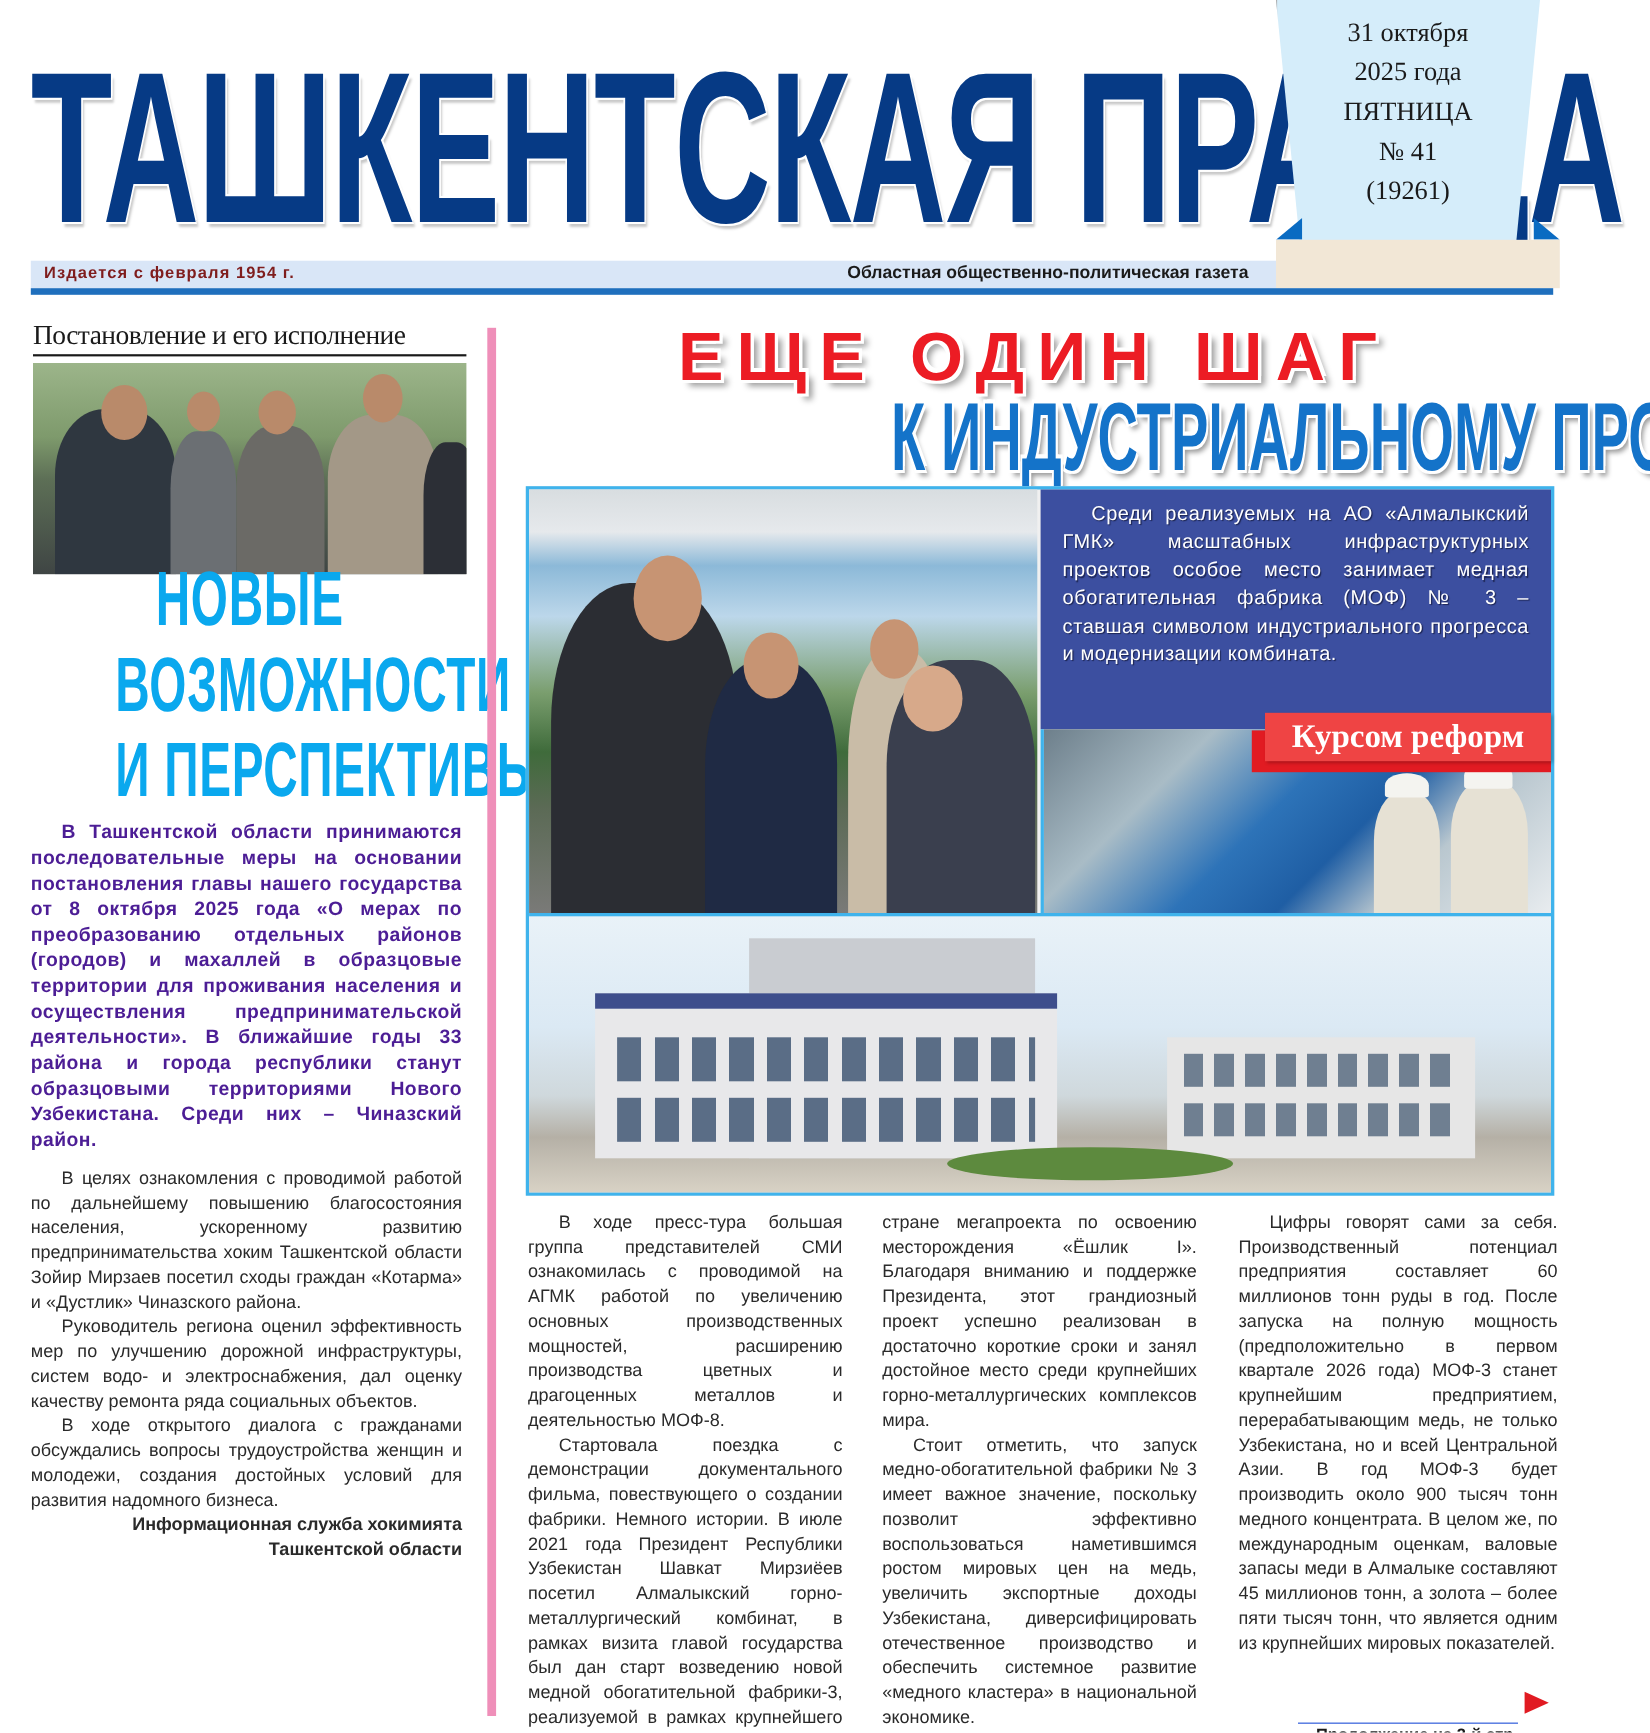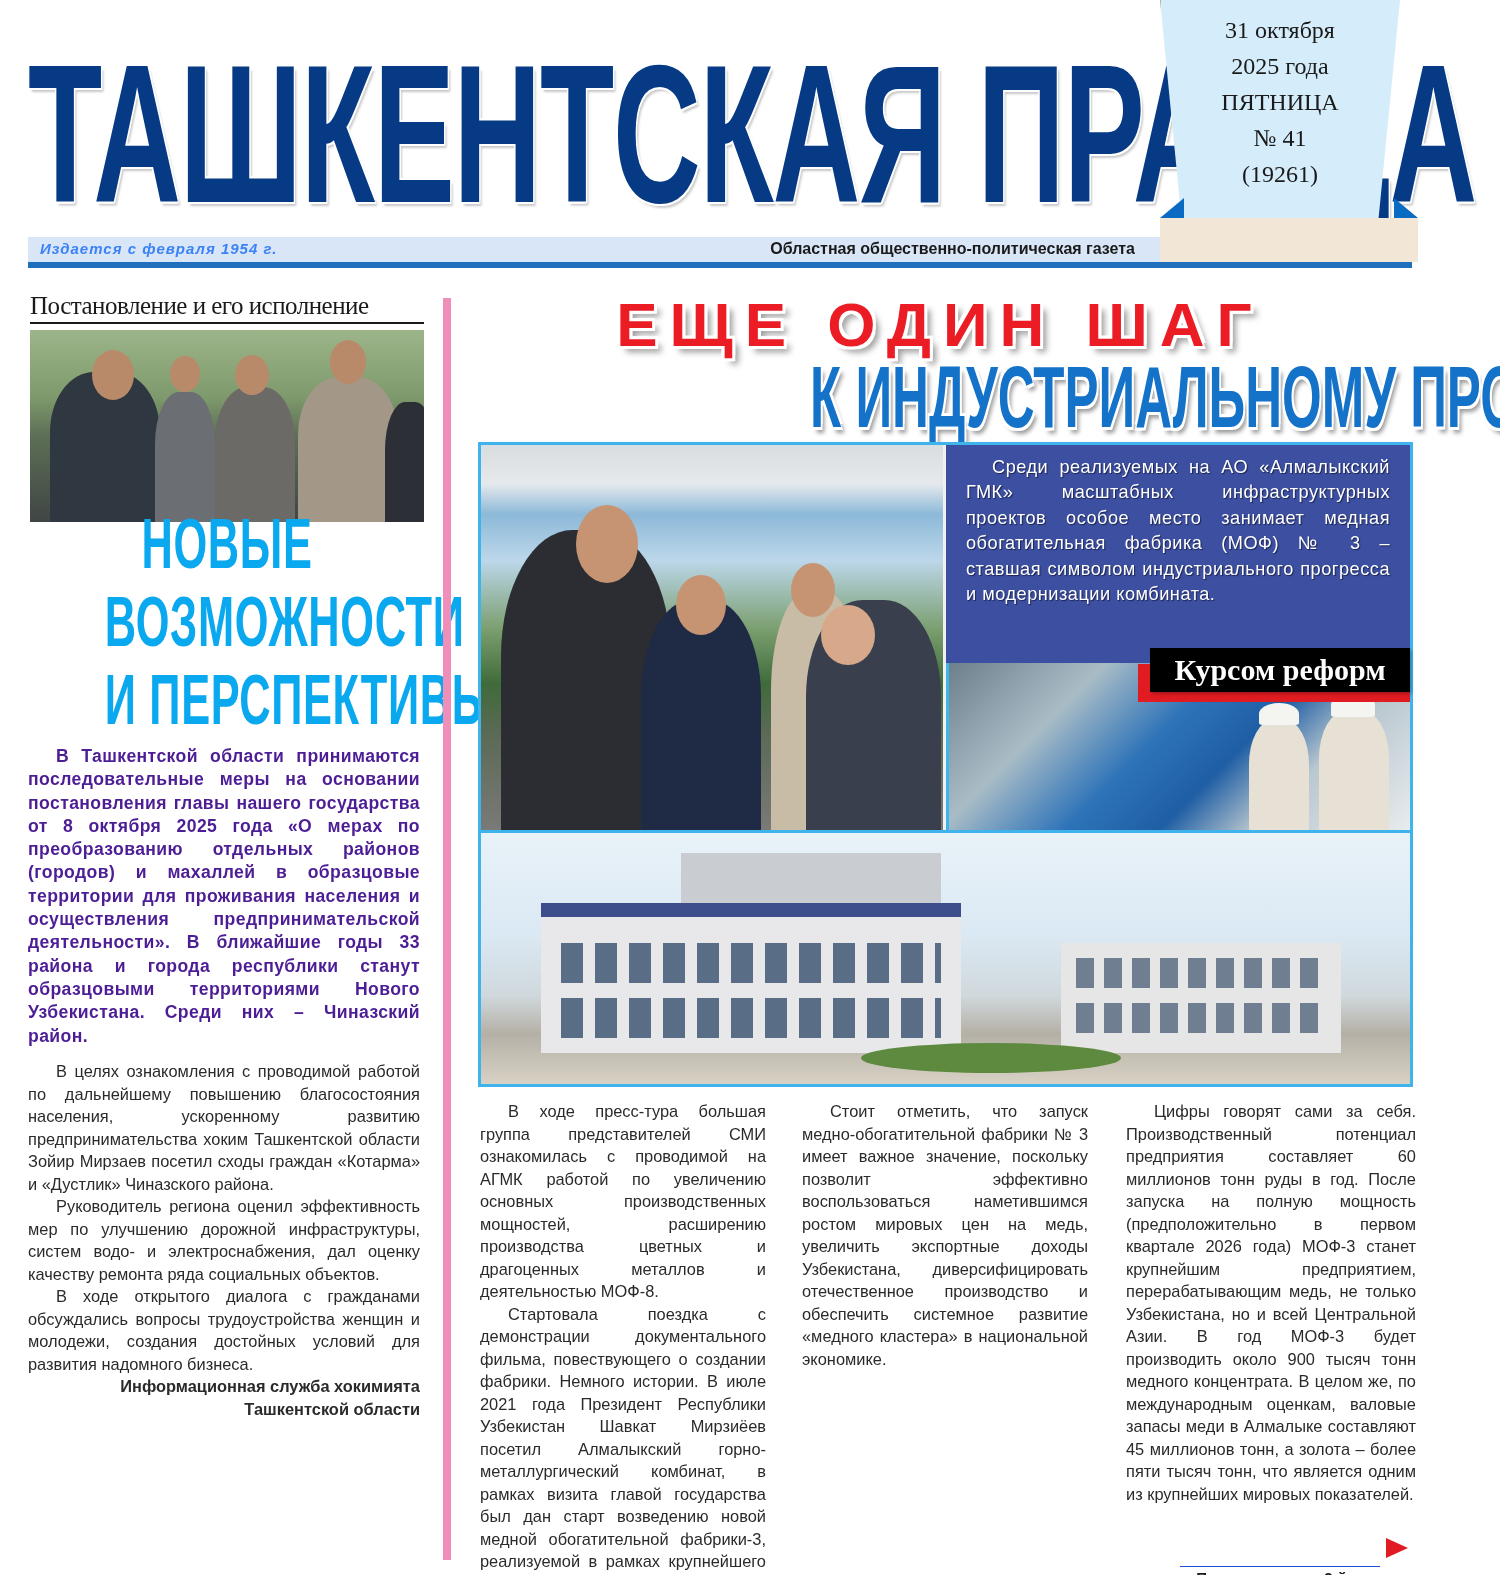--- a/index.html
+++ b/index.html
@@ -27,21 +27,21 @@
   }
   .dateplate-base {
     position: absolute; left: 1160px; top: 218px; width: 258px; height: 44px; background: #f2e7d6;
   }
   .dateplate-tab-l { position: absolute; left: 1160px; top: 198px; width: 24px; height: 20px; background: #0a6bc2; clip-path: polygon(100% 0, 100% 100%, 0 100%); }
   .dateplate-tab-r { position: absolute; left: 1394px; top: 198px; width: 24px; height: 20px; background: #0a6bc2; clip-path: polygon(0 0, 100% 100%, 0 100%); }
 
   .strap {
     position: absolute; left: 28px; top: 237px; width: 1132px; height: 25px; background: #d9e6f7;
   }
-  .strap-left { position: absolute; left: 40px; top: 240px; font-size: 15px; font-weight: 700; font-style: italic; color: #3b82f6; letter-spacing: 1px; }
+  .strap-left { position: absolute; left: 40px; top: 240px; font-size: 15px; font-weight: 700; color: #7f1d1d; letter-spacing: 1px; }
   .strap-right { position: absolute; right: 365px; top: 240px; font-size: 16px; font-weight: 700; color: #1a1a1a; }
   .strap-rule { position: absolute; left: 28px; top: 262px; width: 1384px; height: 6px; background: #1f6fbd; }
 
   
   .rubric {
     position: absolute; left: 30px; top: 292px; width: 394px;
     font-family: "Liberation Serif", serif; font-size: 25px; color: #1a1a1a;
     border-bottom: 2px solid #1a1a1a; padding-bottom: 2px; letter-spacing: -0.5px;
   }
   .left-photo {
@@ -100,21 +100,21 @@
     text-shadow: 1px 1px 1px #1c2450;
   }
   .summary-text p { text-indent: 26px; }
   .photo-factory {
     position: absolute; left: 946px; top: 663px; width: 464px; height: 167px; overflow: hidden;
     background: linear-gradient(135deg, #6d7f8b 0%, #a9bcc6 25%, #2d73b8 45%, #1f5ea4 60%, #b9c7cf 75%, #e8ecef 100%);
     border-left: 3px solid #3fb3ec;
   }
   .reform-red { position: absolute; left: 1138px; top: 664px; width: 272px; height: 38px; background: #e11b22; }
   .reform-tag {
-    position: absolute; left: 1150px; top: 648px; width: 260px; height: 44px; background: #000000;
+    position: absolute; left: 1150px; top: 648px; width: 260px; height: 44px; background: #ef4444;
     color: #fff; font-family: "Liberation Serif", serif; font-weight: 700; font-size: 30px; line-height: 44px; text-align: center;
     box-shadow: 2px 2px 3px rgba(0,0,0,0.25);
   }
   .worker { position: absolute; bottom: 0; border-radius: 40% 40% 0 0; background: #e6e1d4; }
   .worker-hat { position: absolute; border-radius: 50% 50% 10% 10%; background: #f4f4f0; }
 
   .photo-building {
     position: absolute; left: 481px; top: 830px; width: 929px; height: 254px; overflow: hidden;
     background: linear-gradient(180deg, #e9f2f8 0%, #dbe9f4 40%, #cfd8dc 65%, #b5b0a6 80%, #d8d2c5 100%);
     border-top: 3px solid #3fb3ec;
@@ -227,20 +227,21 @@
   <div class="bld" style="left:595px;top:125px;width:250px;height:30px;background:repeating-linear-gradient(90deg,#6f7f91 0 18px,#e6e6e6 18px 28px);"></div>
   <div class="bld" style="left:595px;top:170px;width:250px;height:30px;background:repeating-linear-gradient(90deg,#6f7f91 0 18px,#e6e6e6 18px 28px);"></div>
   <div class="bld" style="left:380px;top:210px;width:260px;height:30px;border-radius:50%;background:#5d8a3e;"></div>
 </div>
 
 <div class="col col-2 body-text">
   <p>В ходе пресс-тура большая группа представителей СМИ ознакомилась с проводимой на АГМК работой по увеличению основных производственных мощностей, расширению производства цветных и драгоценных металлов и деятельностью МОФ-8.</p>
   <p>Стартовала поездка с демонстрации документального фильма, повествующего о создании фабрики. Немного истории. В июле 2021 года Президент Республики Узбекистан Шавкат Мирзиёев посетил Алмалыкский горно-металлургический комбинат, в рамках визита главой государства был дан старт возведению новой медной обогатительной фабрики-3, реализуемой в рамках крупнейшего в</p>
 </div>
 <div class="col col-3 body-text">
+  <p style="text-indent:0">стране мегапроекта по освоению месторождения «Ёшлик I». Благодаря вниманию и поддержке Президента, этот грандиозный проект успешно реализован в достаточно короткие сроки и занял достойное место среди крупнейших горно-металлургических комплексов мира.</p>
   <p>Стоит отметить, что запуск медно-обогатительной фабрики № 3 имеет важное значение, поскольку позволит эффективно воспользоваться наметившимся ростом мировых цен на медь, увеличить экспортные доходы Узбекистана, диверсифицировать отечественное производство и обеспечить системное развитие «медного кластера» в национальной экономике.</p>
 </div>
 <div class="col col-4 body-text">
   <p>Цифры говорят сами за себя. Производственный потенциал предприятия составляет 60 миллионов тонн руды в год. После запуска на полную мощность (предположительно в первом квартале 2026 года) МОФ-3 станет крупнейшим предприятием, перерабатывающим медь, не только Узбекистана, но и всей Центральной Азии. В год МОФ-3 будет производить около 900 тысяч тонн медного концентрата. В целом же, по международным оценкам, валовые запасы меди в Алмалыке составляют 45 миллионов тонн, а золота – более пяти тысяч тонн, что является одним из крупнейших мировых показателей.</p>
 </div>
 
 <div class="continue">Продолжение на 3-й стр.</div>
 <div class="continue-arrow"></div>
 
 </body></html>

